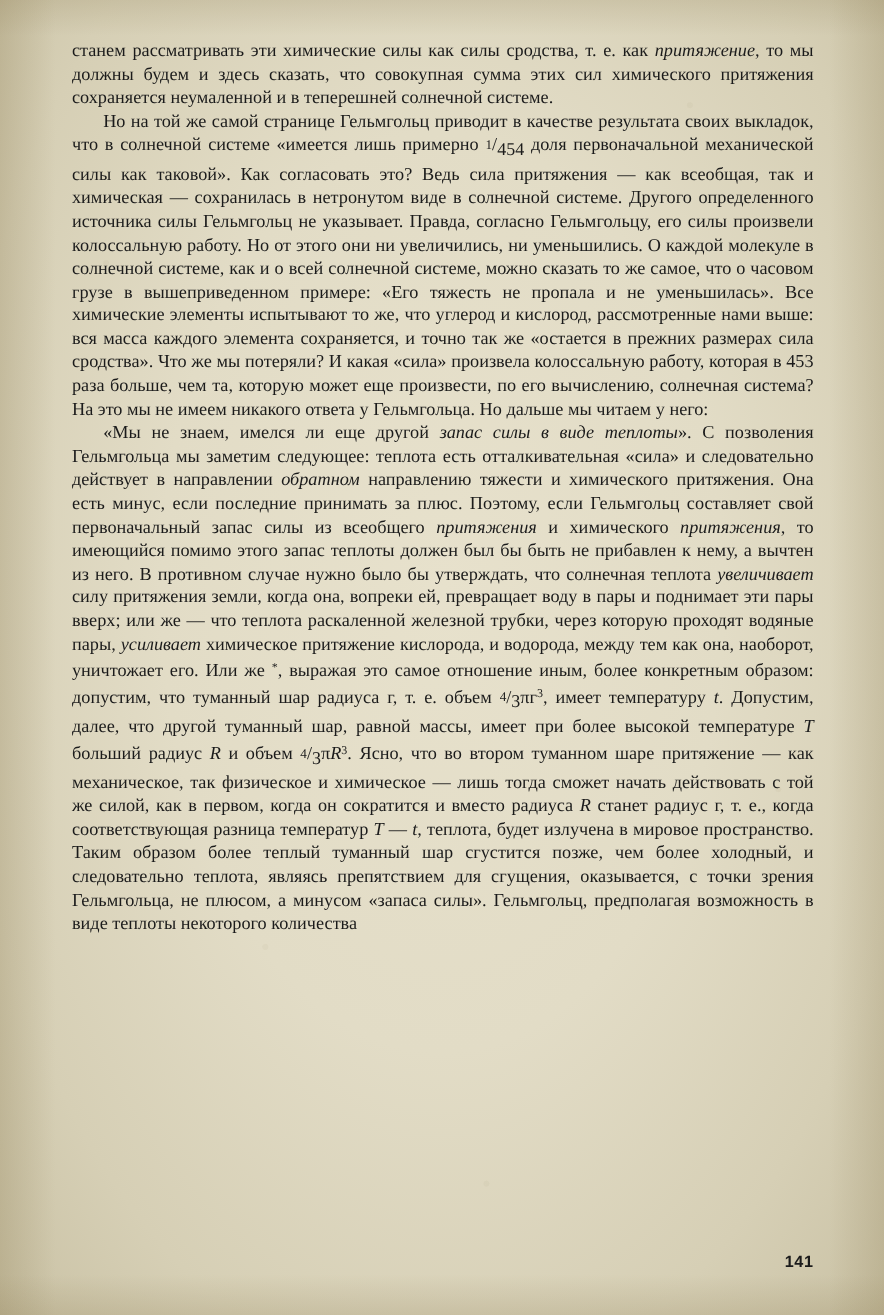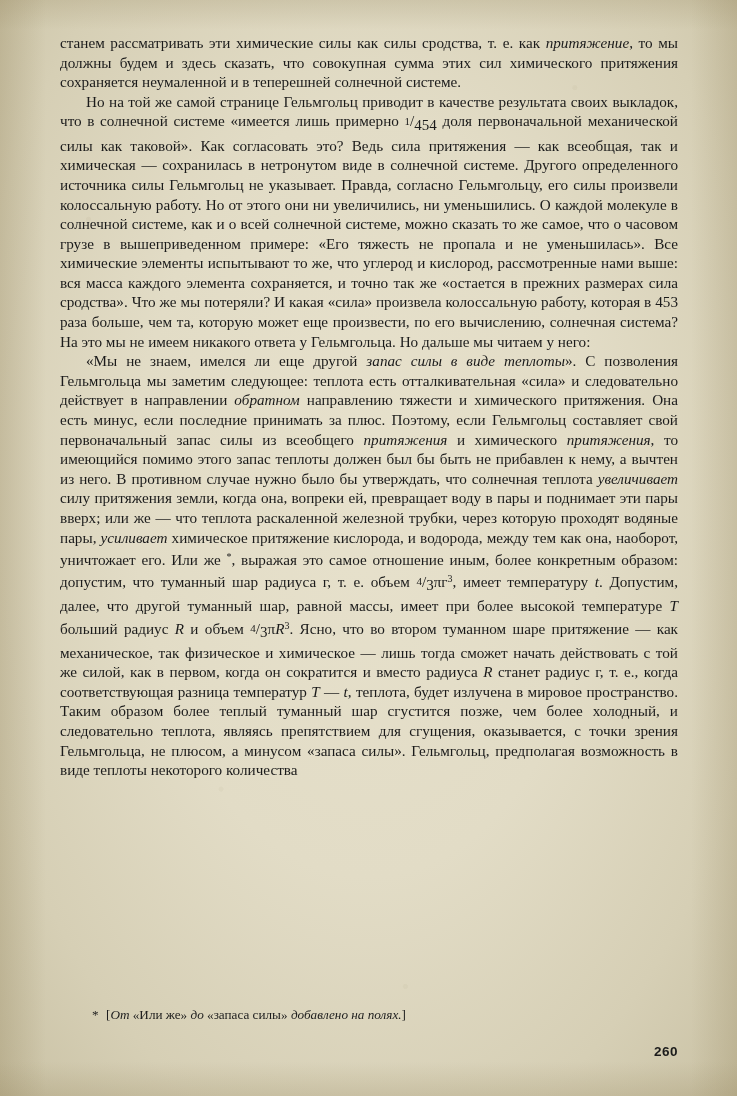--- a/index.html
+++ b/index.html
@@ -122,18 +122,15 @@
   <div class="edge-shade-r"></div>
   <div class="edge-shade-b"></div>
   <div class="grain"></div>
 
   <div class="textblock">
     <p class="noindent">станем рассматривать эти химические силы как силы сродства, т. е. как <i>притяжение</i>, то мы должны будем и здесь сказать, что совокупная сумма этих сил химического притяжения сохраняется неумаленной и в теперешней солнечной системе.</p>
     <p>Но на той же самой странице Гельмгольц приводит в качестве результата своих выкладок, что в солнечной системе «имеется лишь примерно <span class="frac">1</span>/<span class="sub">454</span> доля первоначальной механической силы как таковой». Как согласовать это? Ведь сила притяжения — как всеобщая, так и химическая — сохранилась в нетронутом виде в солнечной системе. Другого определенного источника силы Гельмгольц не указывает. Правда, согласно Гельмгольцу, его силы произвели колоссальную работу. Но от этого они ни увеличились, ни уменьшились. О каждой молекуле в солнечной системе, как и о всей солнечной системе, можно сказать то же самое, что о часовом грузе в вышеприведенном примере: «Его тяжесть не пропала и не уменьшилась». Все химические элементы испытывают то же, что углерод и кислород, рассмотренные нами выше: вся масса каждого элемента сохраняется, и точно так же «остается в прежних размерах сила сродства». Что же мы потеряли? И какая «сила» произвела колоссальную работу, которая в 453 раза больше, чем та, которую может еще произвести, по его вычислению, солнечная система? На это мы не имеем никакого ответа у Гельмгольца. Но дальше мы читаем у него:</p>
     <p>«Мы не знаем, имелся ли еще другой <i>запас силы в виде теплоты</i>». С позволения Гельмгольца мы заметим следующее: теплота есть отталкивательная «сила» и следовательно действует в направлении <i>обратном</i> направлению тяжести и химического притяжения. Она есть минус, если последние принимать за плюс. Поэтому, если Гельмгольц составляет свой первоначальный запас силы из всеобщего <i>притяжения</i> и химического <i>притяжения</i>, то имеющийся помимо этого запас теплоты должен был бы быть не прибавлен к нему, а вычтен из него. В противном случае нужно было бы утверждать, что солнечная теплота <i>увеличивает</i> силу притяжения земли, когда она, вопреки ей, превращает воду в пары и поднимает эти пары вверх; или же — что теплота раскаленной железной трубки, через которую проходят водяные пары, <i>усиливает</i> химическое притяжение кислорода, и водорода, между тем как она, наоборот, уничтожает его. Или же <span class="sup">*</span>, выражая это самое отношение иным, более конкретным образом: допустим, что туманный шар радиуса г, т. е. объем <span class="frac">4</span>/<span class="sub">3</span>πг<span class="sup">3</span>, имеет температуру <i>t</i>. Допустим, далее, что другой туманный шар, равной массы, имеет при более высокой температуре <i>T</i> больший радиус <i>R</i> и объем <span class="frac">4</span>/<span class="sub">3</span>π<i>R</i><span class="sup">3</span>. Ясно, что во втором туманном шаре притяжение — как механическое, так физическое и химическое — лишь тогда сможет начать действовать с той же силой, как в первом, когда он сократится и вместо радиуса <i>R</i> станет радиус г, т. е., когда соответствующая разница температур <i>T</i> — <i>t</i>, теплота, будет излучена в мировое пространство. Таким образом более теплый туманный шар сгустится позже, чем более холодный, и следовательно теплота, являясь препятствием для сгущения, оказывается, с точки зрения Гельмгольца, не плюсом, а минусом «запаса силы». Гельмгольц, предполагая возможность в виде теплоты некоторого количества</p>
   </div>
 
-  <div class="footnote">
-    <span class="star">*</span><span>[<i>От</i> «Или же» <i>до</i> «запаса силы» <i>добавлено на полях.</i>]</span>
-  </div>
 
-  <div class="pagenum">260</div>
+  <div class="pagenum">141</div>
 </div>
 
 </body></html>

